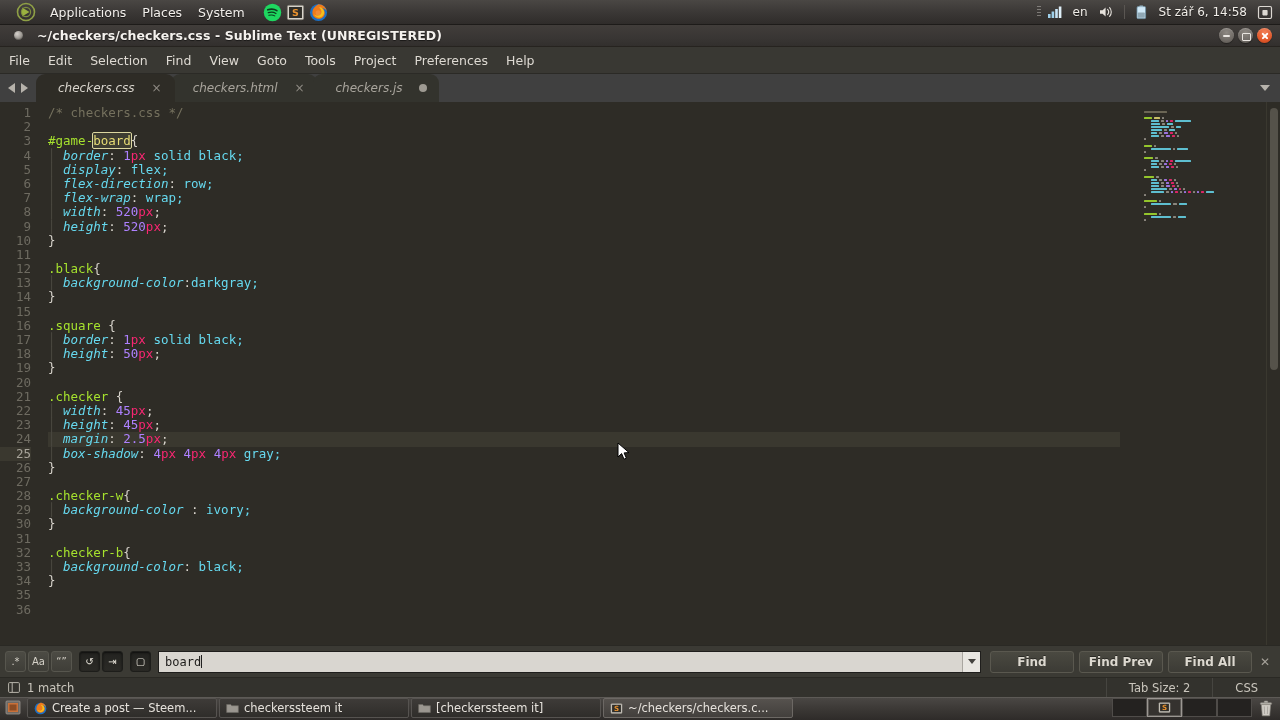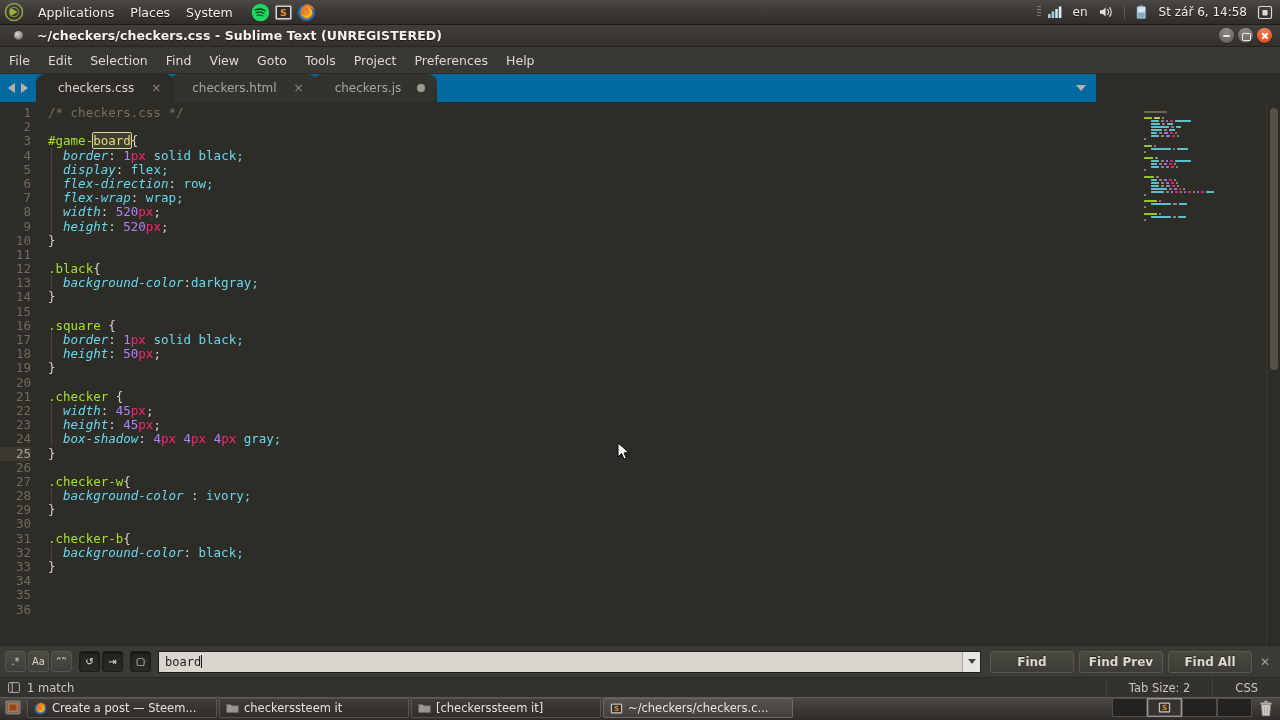--- a/index.html
+++ b/index.html
@@ -14,21 +14,21 @@
   #screen { position: relative; width: 1280px; height: 720px; }
 
   
   .gnome-panel {
     position: absolute; top: 0; left: 0; width: 1280px; height: 25px;
     background: linear-gradient(180deg, #4a4744 0%, #3b3836 50%, #2f2c2a 100%);
     border-bottom: 1px solid #1d1b19;
     display: flex; align-items: center;
     color: #e8e5e0;
   }
-  .panel-left { display: flex; align-items: center; height: 100%; }
+  .panel-left { display: flex; align-items: center; height: 100%; margin-left: 12px; }
   .ubuntu-logo {
     width: 22px; height: 22px; margin-left: 3px; margin-right: 5px;
     display: flex; align-items: center; justify-content: center;
   }
   .ubuntu-logo svg { display: block; }
   .panel-menu {
     padding: 0 8px; height: 25px; line-height: 25px;
     font-size: 12.5px; color: #f2efeb; cursor: default;
     text-shadow: 0 1px 0 rgba(0,0,0,.5);
   }
@@ -92,23 +92,23 @@
     display: flex; align-items: center;
     border-bottom: 1px solid #2b2a26;
   }
   .menu-item {
     padding: 0 9px; height: 27px; line-height: 27px;
     font-size: 12.5px; color: #dedad3; cursor: default;
   }
 
   
   .tabbar {
-    position: absolute; top: 74px; left: 0; width: 1096px; height: 28px;
-    background: #0369a1;
-    display: flex; align-items: flex-end;
+    position: absolute; top: 74px; left: 0; width: 1280px; height: 28px;
+    background: #404040;
+    display: flex; align-items: flex-end; font-style: italic;
   }
   .tab-arrows {
     display: flex; align-items: center; gap: 6px;
     height: 28px; padding: 0 8px 0 8px;
   }
   .tri { width: 0; height: 0; cursor: default; }
   .tri.left { border-top: 5px solid transparent; border-bottom: 5px solid transparent; border-right: 7px solid #b6b2ab; }
   .tri.right { border-top: 5px solid transparent; border-bottom: 5px solid transparent; border-left: 7px solid #b6b2ab; }
   .tab {
     position: relative; height: 28px; display: flex; align-items: center;
@@ -468,20 +468,21 @@
           <div class="row"><span class="c-brace">}</span></div>
           <div class="row"></div>
           <div class="row"><span class="c-sel">.square</span><span class="c-brace"> {</span></div>
           <div class="row"><span class="indent-guide">│ </span><span class="c-prop">border</span><span class="c-punct">: </span><span class="c-num">1</span><span class="c-unit">px</span><span class="c-val"> solid black;</span></div>
           <div class="row"><span class="indent-guide">│ </span><span class="c-prop">height</span><span class="c-punct">: </span><span class="c-num">50</span><span class="c-unit">px</span><span class="c-punct">;</span></div>
           <div class="row"><span class="c-brace">}</span></div>
           <div class="row"></div>
           <div class="row"><span class="c-sel">.checker</span><span class="c-brace"> {</span></div>
           <div class="row"><span class="indent-guide">│ </span><span class="c-prop">width</span><span class="c-punct">: </span><span class="c-num">45</span><span class="c-unit">px</span><span class="c-punct">;</span></div>
           <div class="row"><span class="indent-guide">│ </span><span class="c-prop">height</span><span class="c-punct">: </span><span class="c-num">45</span><span class="c-unit">px</span><span class="c-punct">;</span></div>
+          <div class="row cursor"><span class="indent-guide">│ </span><span class="c-prop">margin</span><span class="c-punct">: </span><span class="c-num">2.5</span><span class="c-unit">px</span><span class="c-punct">;</span></div>
           <div class="row"><span class="indent-guide">│ </span><span class="c-prop">box-shadow</span><span class="c-punct">: </span><span class="c-num">4</span><span class="c-unit">px</span><span class="c-punct"> </span><span class="c-num">4</span><span class="c-unit">px</span><span class="c-punct"> </span><span class="c-num">4</span><span class="c-unit">px</span><span class="c-val"> gray;</span></div>
           <div class="row"><span class="c-brace">}</span></div>
           <div class="row"></div>
           <div class="row"><span class="c-sel">.checker-w</span><span class="c-brace">{</span></div>
           <div class="row"><span class="indent-guide">│ </span><span class="c-prop">background-color</span><span class="c-punct"> : </span><span class="c-val">ivory;</span></div>
           <div class="row"><span class="c-brace">}</span></div>
           <div class="row"></div>
           <div class="row"><span class="c-sel">.checker-b</span><span class="c-brace">{</span></div>
           <div class="row"><span class="indent-guide">│ </span><span class="c-prop">background-color</span><span class="c-punct">: </span><span class="c-val">black;</span></div>
           <div class="row"><span class="c-brace">}</span></div>

